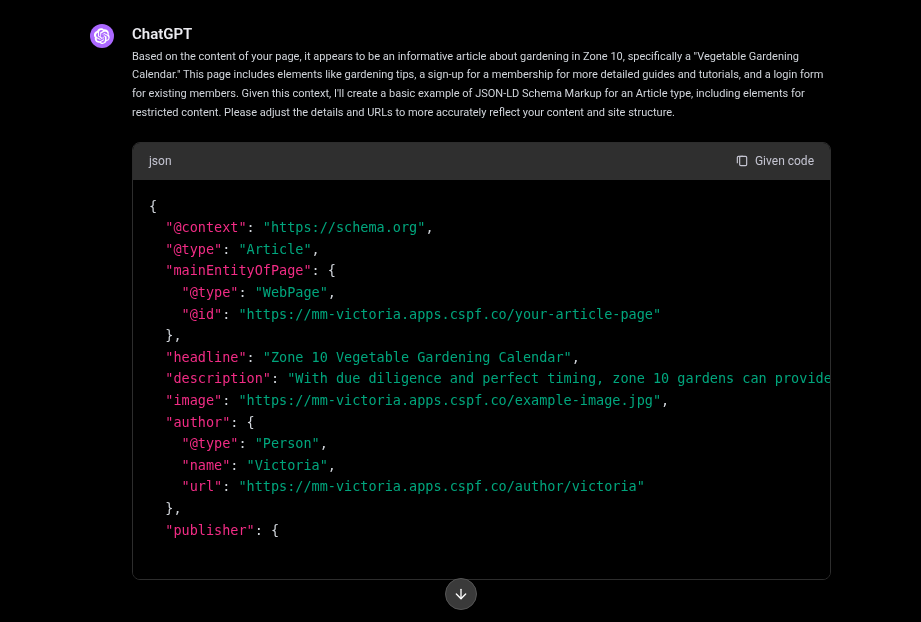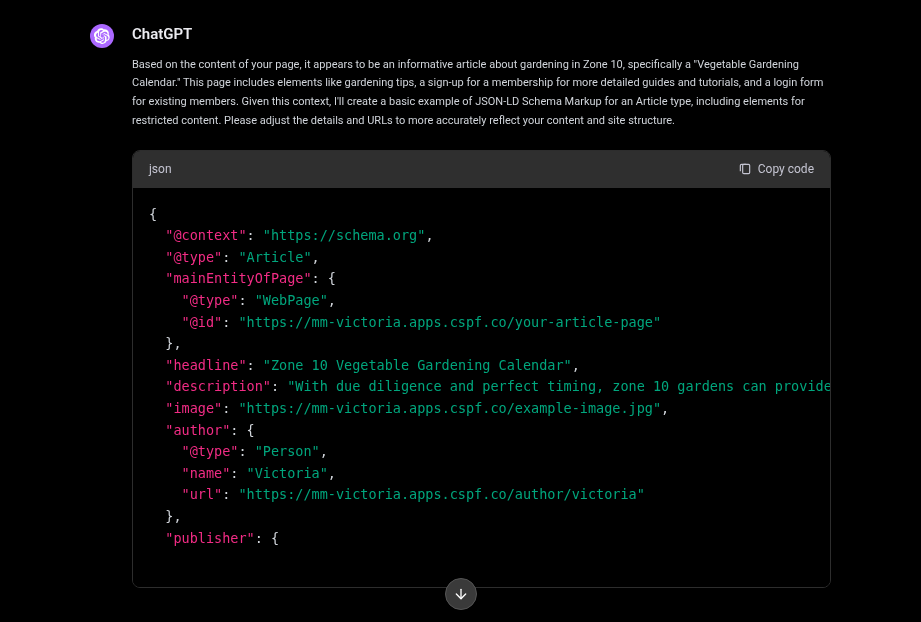--- a/index.html
+++ b/index.html
@@ -28,21 +28,21 @@
     display: flex;
     align-items: center;
     justify-content: center;
     margin-top: 2px;
   }
   .avatar svg { width: 16px; height: 16px; }
   .content { flex: 1; min-width: 0; }
   .sender {
     font-weight: 600;
     color: #ececf1;
-    margin-bottom: 8px;
+    margin-bottom: 0;
     font-size: 15px;
   }
   .body-text {
     color: #d1d5db;
     font-size: 11px;
     line-height: 1.7;
   }
   .code-block {
     margin-top: 20px;
     border-radius: 8px;
@@ -112,21 +112,21 @@
     <div class="body-text">Based on the content of your page, it appears to be an informative article about gardening in Zone 10, specifically a "Vegetable Gardening Calendar." This page includes elements like gardening tips, a sign-up for a membership for more detailed guides and tutorials, and a login form for existing members. Given this context, I'll create a basic example of JSON-LD Schema Markup for an Article type, including elements for restricted content. Please adjust the details and URLs to more accurately reflect your content and site structure.</div>
 
     <div class="code-block">
       <div class="code-header">
         <span class="code-lang">json</span>
         <span class="copy-btn">
           <svg viewBox="0 0 24 24" fill="none" stroke="currentColor" stroke-width="2">
             <rect x="8" y="4" width="12" height="16" rx="2"></rect>
             <path d="M4 16V6a2 2 0 0 1 2-2h8"></path>
           </svg>
-          <span>Copy code</span>
+          <span>Given code</span>
         </span>
       </div>
       <div class="code-body">
         <pre id="code-pre"><span class="tok-punc">{</span>
   <span class="tok-key">"@context"</span><span class="tok-punc">: </span><span class="tok-str">"https://schema.org"</span><span class="tok-punc">,</span>
   <span class="tok-key">"@type"</span><span class="tok-punc">: </span><span class="tok-str">"Article"</span><span class="tok-punc">,</span>
   <span class="tok-key">"mainEntityOfPage"</span><span class="tok-punc">: {</span>
     <span class="tok-key">"@type"</span><span class="tok-punc">: </span><span class="tok-str">"WebPage"</span><span class="tok-punc">,</span>
     <span class="tok-key">"@id"</span><span class="tok-punc">: </span><span class="tok-str">"https://mm-victoria.apps.cspf.co/your-article-page"</span>
   <span class="tok-punc">},</span>

